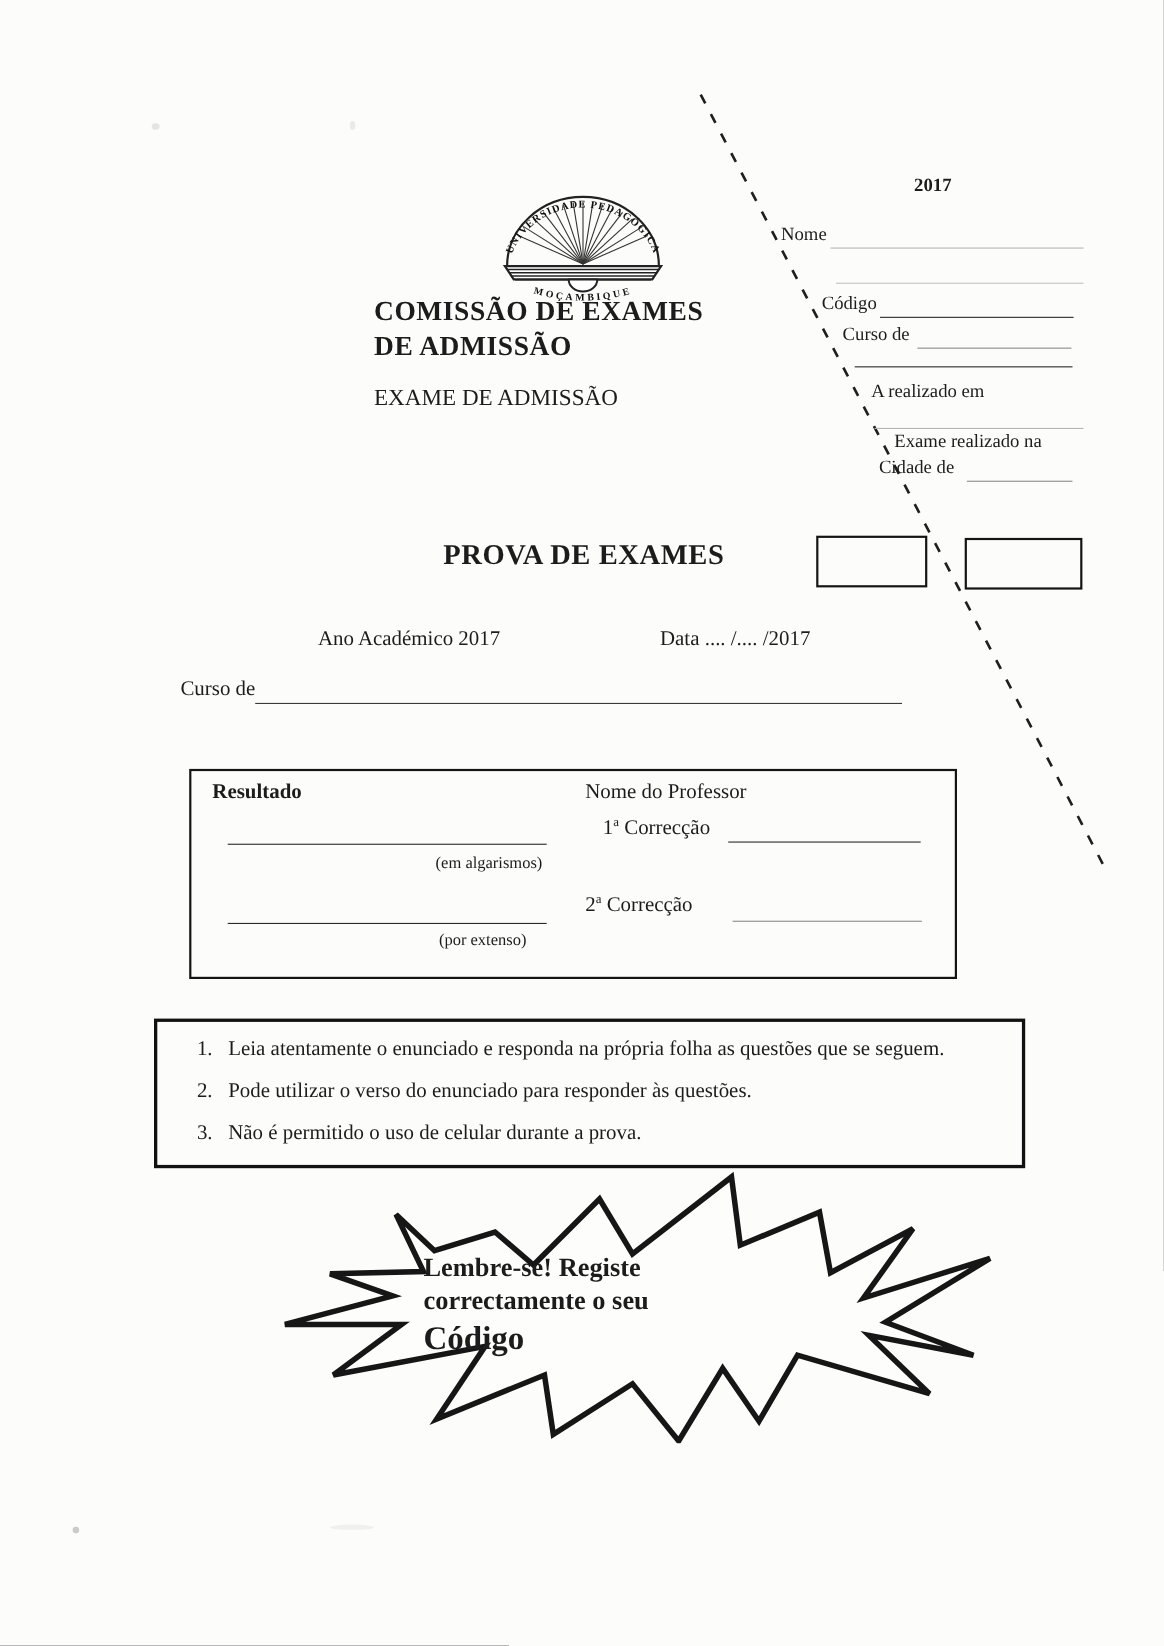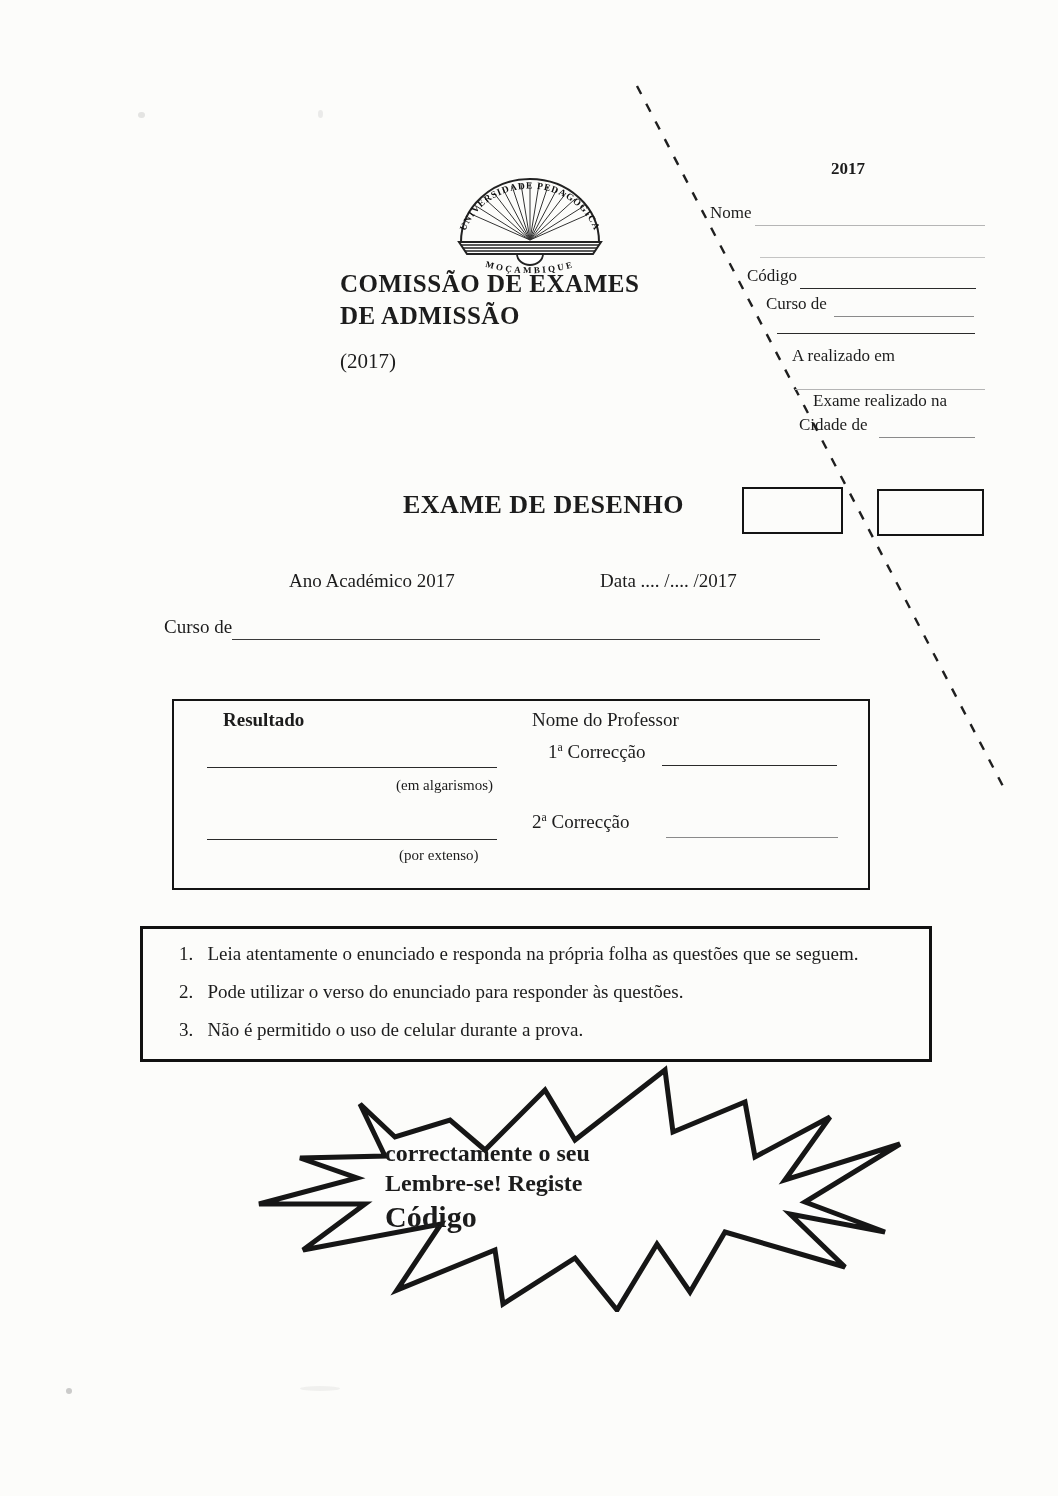--- a/index.html
+++ b/index.html
@@ -75,21 +75,21 @@
       <textPath href="#arcBottom" startOffset="50%" text-anchor="middle">MOÇAMBIQUE</textPath>
     </text>
   </svg>
 
   <div class="abs ctr bold" style="left:340px;top:268px;width:380px;font-size:25px;line-height:32px;letter-spacing:.5px">
     <div>COMISSÃO DE EXAMES</div>
     <div>DE ADMISSÃO</div>
   </div>
 
   <div class="abs ctr" style="left:340px;top:346px;width:380px;font-size:21px;line-height:31px">
-    <div>(2017)</div>
+    <div>EXAME DE ADMISSÃO</div>
   </div>
 
   <div class="abs bold" style="left:831px;top:159px;font-size:17px">2017</div>
 
   <div class="abs t17" style="left:710px;top:203px">Nome</div>
   <div class="line-faint" style="left:755px;top:203px;width:230px;height:22px"></div>
   <div class="line-faint" style="left:760px;top:236px;width:225px;height:21px;opacity:.8"></div>
 
   <div class="abs t17" style="left:747px;top:266px">Código</div>
   <div class="line" style="left:800px;top:266px;width:176px;height:22px"></div>
@@ -98,33 +98,33 @@
   <div class="line-soft" style="left:834px;top:294px;width:140px;height:22px"></div>
   <div class="line" style="left:777px;top:312px;width:198px;height:21px"></div>
 
   <div class="abs t17" style="left:792px;top:346px">A realizado em</div>
   <div class="line-faint" style="left:795px;top:368px;width:190px;height:21px"></div>
 
   <div class="abs t17" style="left:813px;top:391px">Exame realizado na</div>
   <div class="abs t17" style="left:799px;top:415px">Cidade de</div>
   <div class="line-soft" style="left:879px;top:415px;width:96px;height:22px"></div>
 
-  <div class="abs bold" style="left:403px;top:490px;font-size:26px;letter-spacing:.5px">EXAME DE DESENHO</div>
+  <div class="abs bold" style="left:403px;top:490px;font-size:26px;letter-spacing:.5px">PROVA DE EXAMES</div>
   <div class="box" style="left:742px;top:487px;width:97px;height:43px"></div>
   <div class="box" style="left:877px;top:489px;width:103px;height:43px"></div>
 
   <div class="abs t19" style="left:289px;top:570px">Ano Académico 2017</div>
   <div class="abs t19" style="left:600px;top:570px">Data .... /.... /2017</div>
 
   <div class="abs t19" style="left:164px;top:616px">Curso de</div>
   <div class="line" style="left:232px;top:616px;width:588px;height:23px;border-color:#3a3a3a"></div>
 
 
   <div class="box" style="left:172px;top:699px;width:694px;height:187px">
-    <div class="abs bold t19" style="left:49px;top:8px">Resultado</div>
+    <div class="abs bold t19" style="left:19px;top:8px">Resultado</div>
     <div class="abs t19" style="left:358px;top:8px">Nome do Professor</div>
 
     <div class="abs t19" style="left:374px;top:40px"><span>1</span><sup>a</sup><span> Correcção</span></div>
     <div class="line" style="left:488px;top:40px;width:175px;height:24px"></div>
 
     <div class="line" style="left:33px;top:42px;width:290px;height:24px"></div>
     <div class="abs" style="left:222px;top:76px;font-size:15px">(em algarismos)</div>
 
     <div class="line" style="left:33px;top:114px;width:290px;height:24px"></div>
     <div class="abs t19" style="left:358px;top:110px"><span>2</span><sup>a</sup><span> Correcção</span></div>
@@ -145,18 +145,18 @@
     <div class="abs t19" style="left:36px;top:90px">
       <span>3.</span>&nbsp;&nbsp;
       <span>Não é permitido o uso de celular durante a prova.</span>
     </div>
   </div>
 
   <svg class="abs" style="left:245px;top:1062px" width="660" height="250" viewBox="0 0 660 250">
     <polygon points="115,42 150,75 205,58 240,88 300,28 330,78 420,8 428,70 500,40 510,95 585,55 540,118 655,82 560,140 640,170 545,152 600,205 480,170 445,230 412,182 372,248 330,196 258,242 250,188 152,228 196,162 58,188 120,142 14,142 112,116 55,96 140,94" fill="#fdfdfc" stroke="#161616" stroke-width="5" stroke-linejoin="miter"></polygon>
   </svg>
   <div class="abs ctr bold" style="left:385px;top:1138px;width:310px;line-height:30px;font-size:24px">
+    <div>Lembre-se! Registe</div>
     <div>correctamente o seu</div>
-    <div>Lembre-se! Registe</div>
     <div style="font-size:30px;margin-top:4px">Código</div>
   </div>
 
 </div>
 
 </body></html>

